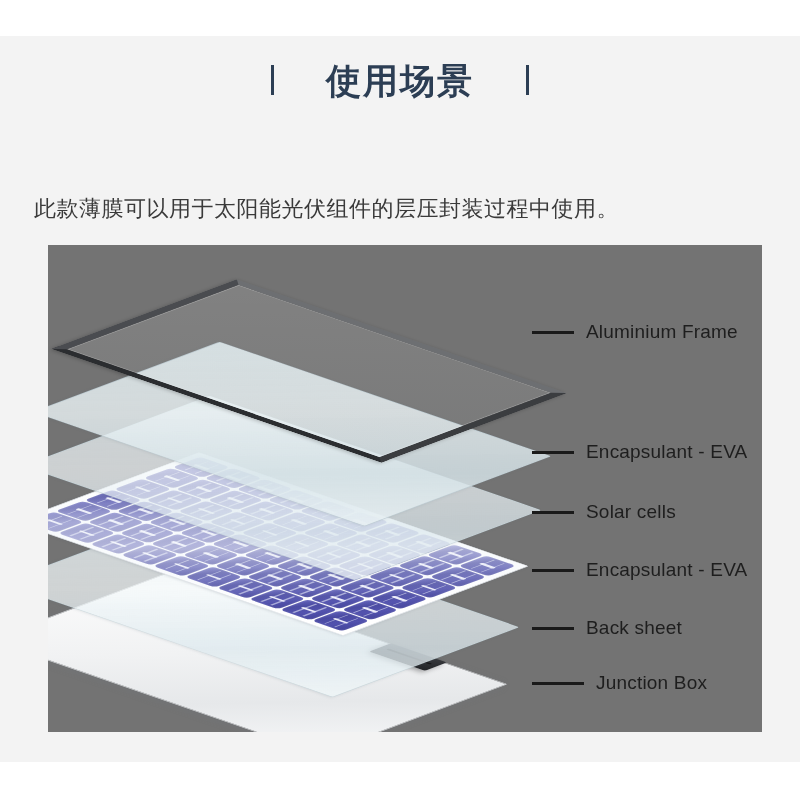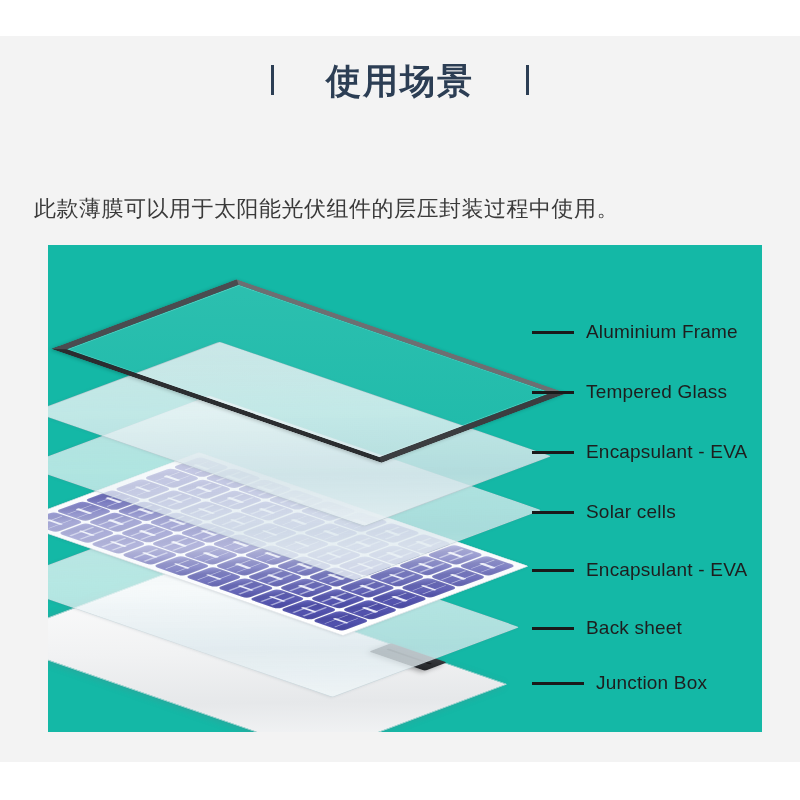--- a/index.html
+++ b/index.html
@@ -84,21 +84,21 @@
     margin-top: 17px;
   }
 
   
   #diagram-panel {
     position: absolute;
     left: 48px;
     top: 245px;
     width: 714px;
     height: 487px;
-    background: #14b8a6;
+    background: #737373;
     overflow: hidden;
   }
 
   
   #stage {
     position: absolute;
     left: 0;
     top: 0;
     width: 520px;
     height: 487px;
@@ -542,24 +542,20 @@
 
     </div>
 
     <div id="labels">
 
       <div class="label-row" style="top:76px">
         <span class="leader-line"></span>
         <span class="label-text">Aluminium Frame</span>
       </div>
 
-      <div class="label-row" style="top:136px">
-        <span class="leader-line"></span>
-        <span class="label-text">Tempered Glass</span>
-      </div>
 
       <div class="label-row" style="top:196px">
         <span class="leader-line"></span>
         <span class="label-text">Encapsulant - EVA</span>
       </div>
 
       <div class="label-row" style="top:256px">
         <span class="leader-line"></span>
         <span class="label-text">Solar cells</span>
       </div>

